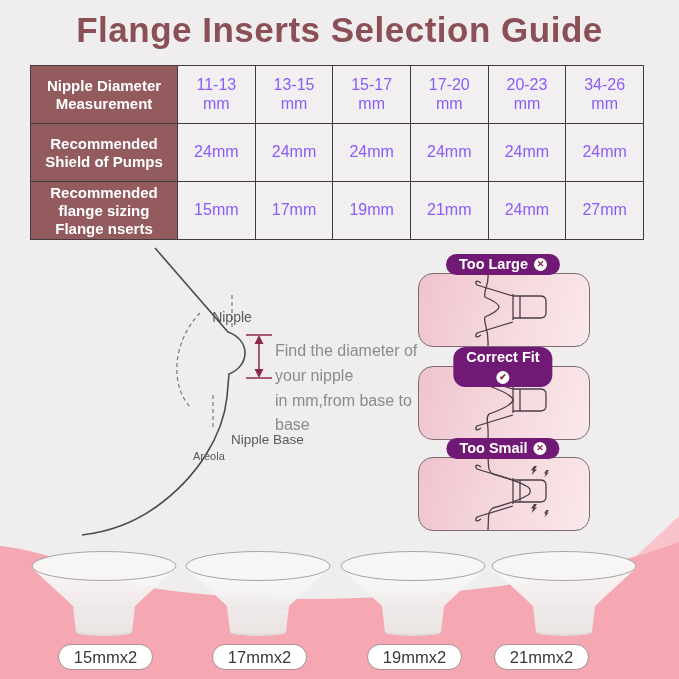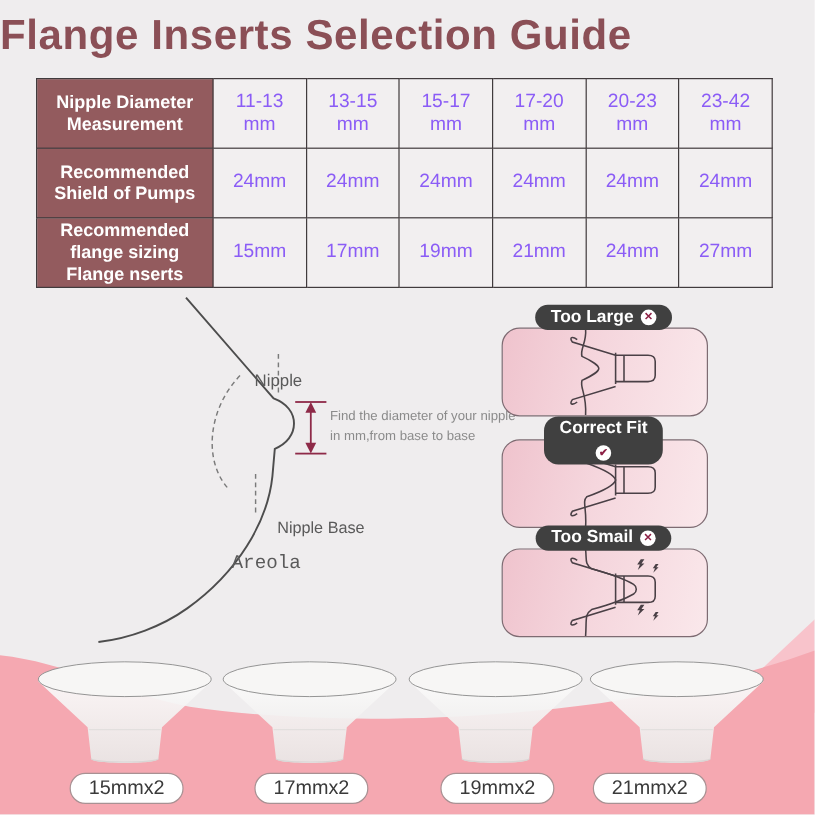--- a/index.html
+++ b/index.html
@@ -1,38 +1,38 @@
 <!DOCTYPE html>
 <html><head>
 <meta charset="utf-8">
 <style>
   html,body{margin:0;padding:0;}
   body{font-family:"Liberation Sans", sans-serif;}
   #page{position:relative;width:679px;height:679px;background:#EFEDEE;overflow:hidden;}
 
   
-  .title{position:absolute;top:10px;left:0;width:679px;
+  .title{position:absolute;top:10px;left:0;width:679px;text-align:center;
     font-size:35px;font-weight:800;color:#8B4F56;letter-spacing:.5px;}
 
   
   table.guide{position:absolute;left:30px;top:65px;width:614px;height:174px;
     border-collapse:collapse;table-layout:fixed;border-radius:26px;}
   table.guide td,table.guide th{border:1.6px solid #413B3D;text-align:center;vertical-align:middle;padding:0;}
   th.row-label{background:#935B5E;color:#FFFFFF;font-size:15px;font-weight:bold;
     white-space:pre-line;line-height:1.2;}
   td.cell{background:#F2EFF0;color:#8b5cf6;font-size:16px;white-space:pre-line;line-height:1.15;}
 
   
   .dlabel{position:absolute;color:#5A5A5A;font-size:14px;}
   .note{position:absolute;left:275px;top:339px;width:170px;color:#8B8B8B;
-    font-size:11px;line-height:1.55;}
+    font-size:16px;line-height:1.55;}
 
   
   .fit-badge{position:absolute;left:503px;transform:translateX(-50%);
-    background:#404040;color:#fff;font-weight:bold;font-size:14.5px;
+    background:#701a75;color:#fff;font-weight:bold;font-size:14.5px;
     padding:2px 13px 3px 13px;border-radius:12px;display:inline-flex;
     align-items:center;gap:6px;white-space:nowrap;z-index:3;}
   .badge-icon{width:13px;height:13px;border-radius:50%;background:#fff;color:#8D2045;
     display:inline-flex;align-items:center;justify-content:center;
     font-size:9px;font-weight:bold;line-height:1;}
   .fit-card{position:absolute;left:418px;width:170px;height:72px;
     border:1px solid #7E6B72;border-radius:15px;
     background:linear-gradient(105deg,#EFC3CD 0%,#F5D6DD 45%,#FAE8EB 100%);z-index:2;}
 
   
@@ -67,21 +67,21 @@
       <td class="cell">11-13
 mm</td>
       <td class="cell">13-15
 mm</td>
       <td class="cell">15-17
 mm</td>
       <td class="cell">17-20
 mm</td>
       <td class="cell">20-23
 mm</td>
-      <td class="cell">23-42
+      <td class="cell">34-26
 mm</td>
     </tr>
     <tr style="height:58px">
       <th class="row-label">Recommended
 Shield of Pumps</th>
       <td class="cell">24mm</td>
       <td class="cell">24mm</td>
       <td class="cell">24mm</td>
       <td class="cell">24mm</td>
       <td class="cell">24mm</td>
@@ -113,21 +113,21 @@
       <polygon points="199,90 194.5,99 203.5,99" stroke="none"></polygon>
       <polygon points="199,133 194.5,124 203.5,124" stroke="none"></polygon>
     </g>
   </svg>
   <div class="dlabel" style="left:232px;top:271px;transform:translateX(-50%);margin-top:38px;">Nipple</div>
   <div class="note">
     <span>Find the diameter of your nipple</span><br>
     <span>in mm,from base to base</span>
   </div>
   <div class="dlabel" style="left:231px;top:432px;font-size:13.5px;">Nipple Base</div>
-  <div class="dlabel" style="left:193px;top:460px;font-size:16px;font-family:Liberation Mono, monospace;">Areola</div>
+  <div class="dlabel" style="left:193px;top:450px;font-size:11px;">Areola</div>
 
   <div class="fit-badge" style="top:254px;">
     <span>Too Large</span>
     <span class="badge-icon">
       <span>✕</span>
     </span>
   </div>
   <div class="fit-card" style="top:273px;">
     <svg width="170" height="72" viewBox="0 0 170 72">
       <g fill="none" stroke="#4A4046" stroke-width="1.3">

